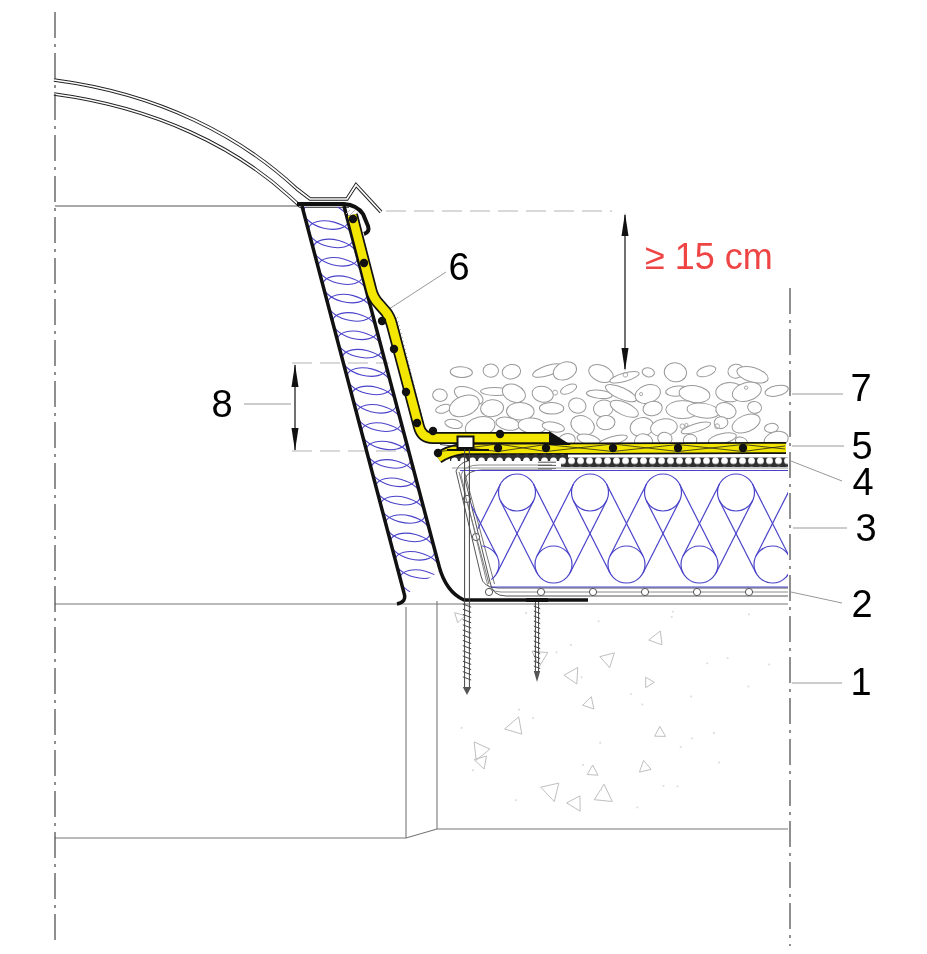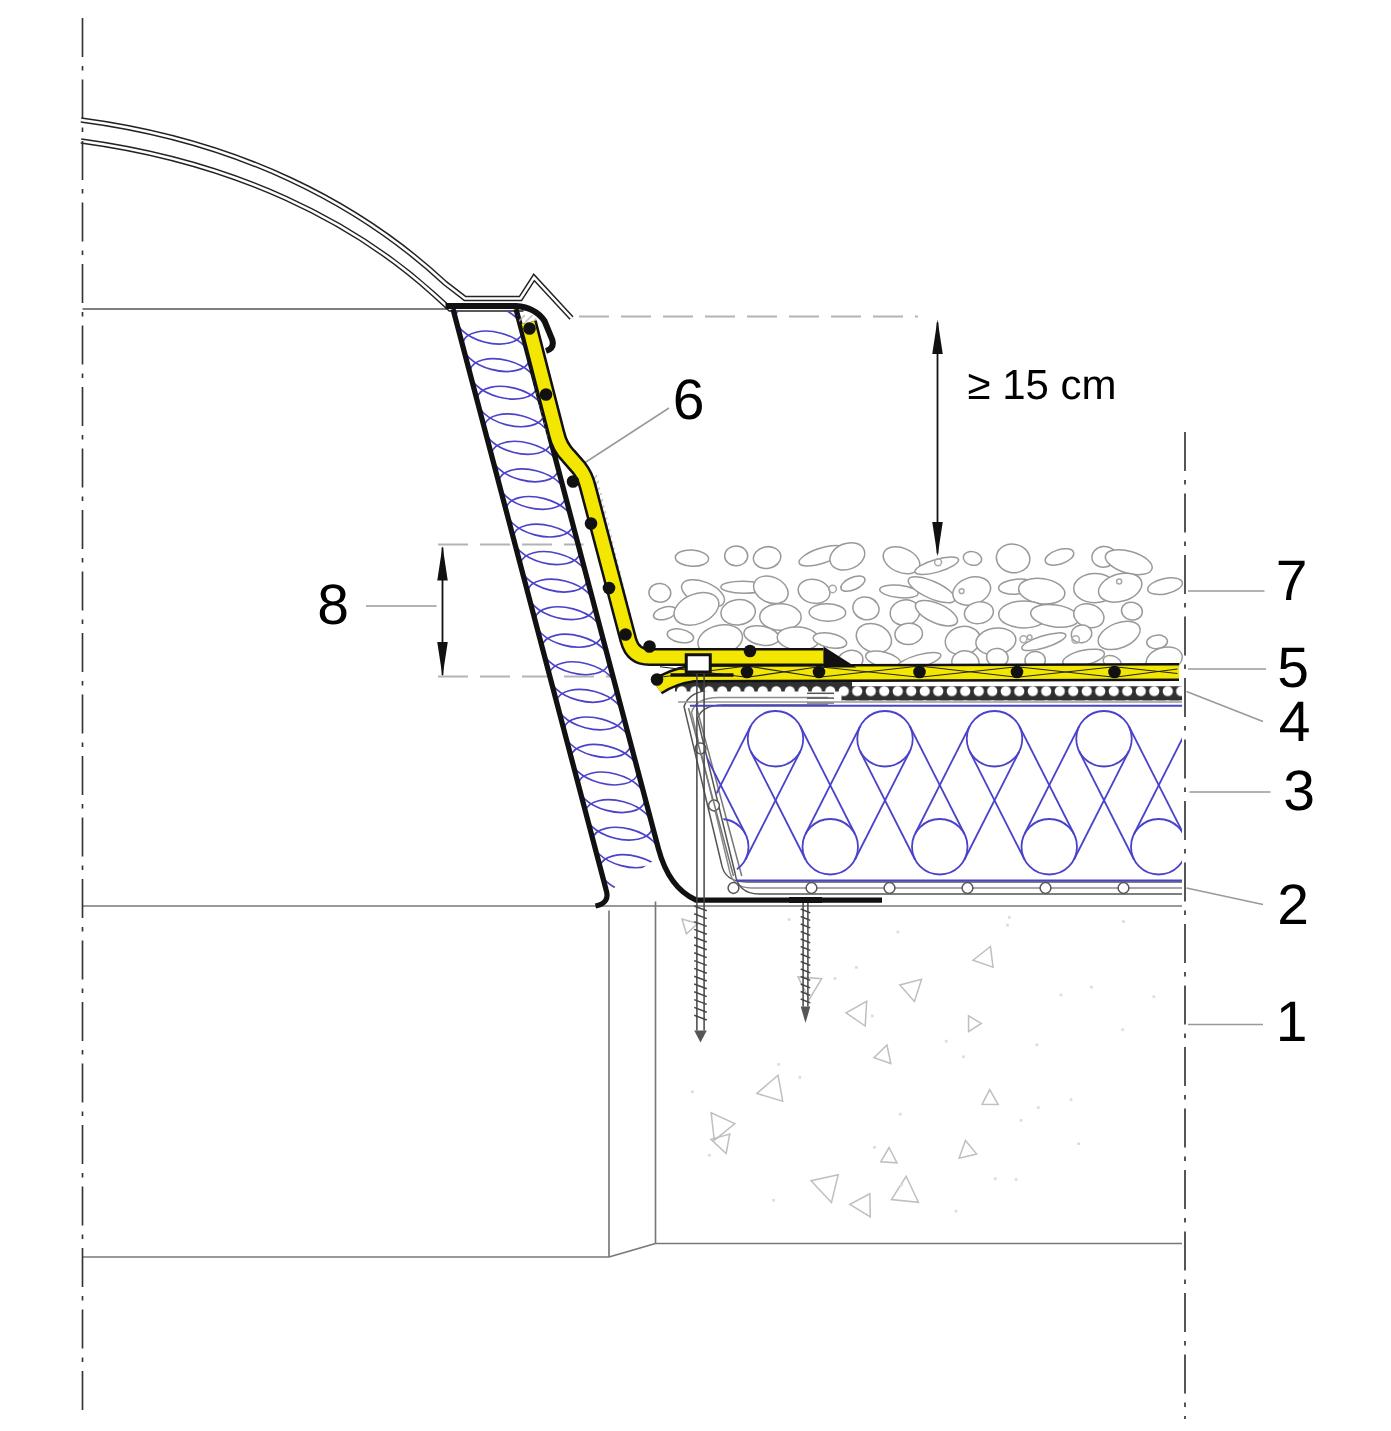--- a/index.html
+++ b/index.html
@@ -5,21 +5,21 @@
   html,body{margin:0;padding:0;background:#ffffff;}
   body{width:927px;height:954px;font-family:"Liberation Sans",sans-serif;}
   .stage{position:relative;width:927px;height:954px;overflow:hidden;background:#fff;}
   svg{position:absolute;left:0;top:0;}
   .callout{
     position:absolute;transform:translate(-50%,-50%);
     font-size:38px;line-height:1;color:#000;user-select:none;white-space:nowrap;
   }
   .dim-label{
     position:absolute;transform:translate(0,-50%);
-    font-size:28px;line-height:1;color:#000000;user-select:none;white-space:nowrap;
+    font-size:36px;line-height:1;color:#ef4444;user-select:none;white-space:nowrap;
   }
 </style>
 </head>
 <body>
 
 <div class="stage">
 
 <svg width="927" height="954" viewBox="0 0 927 954">
   <defs>
     <pattern id="beads" width="9" height="9.5" patternUnits="userSpaceOnUse">

